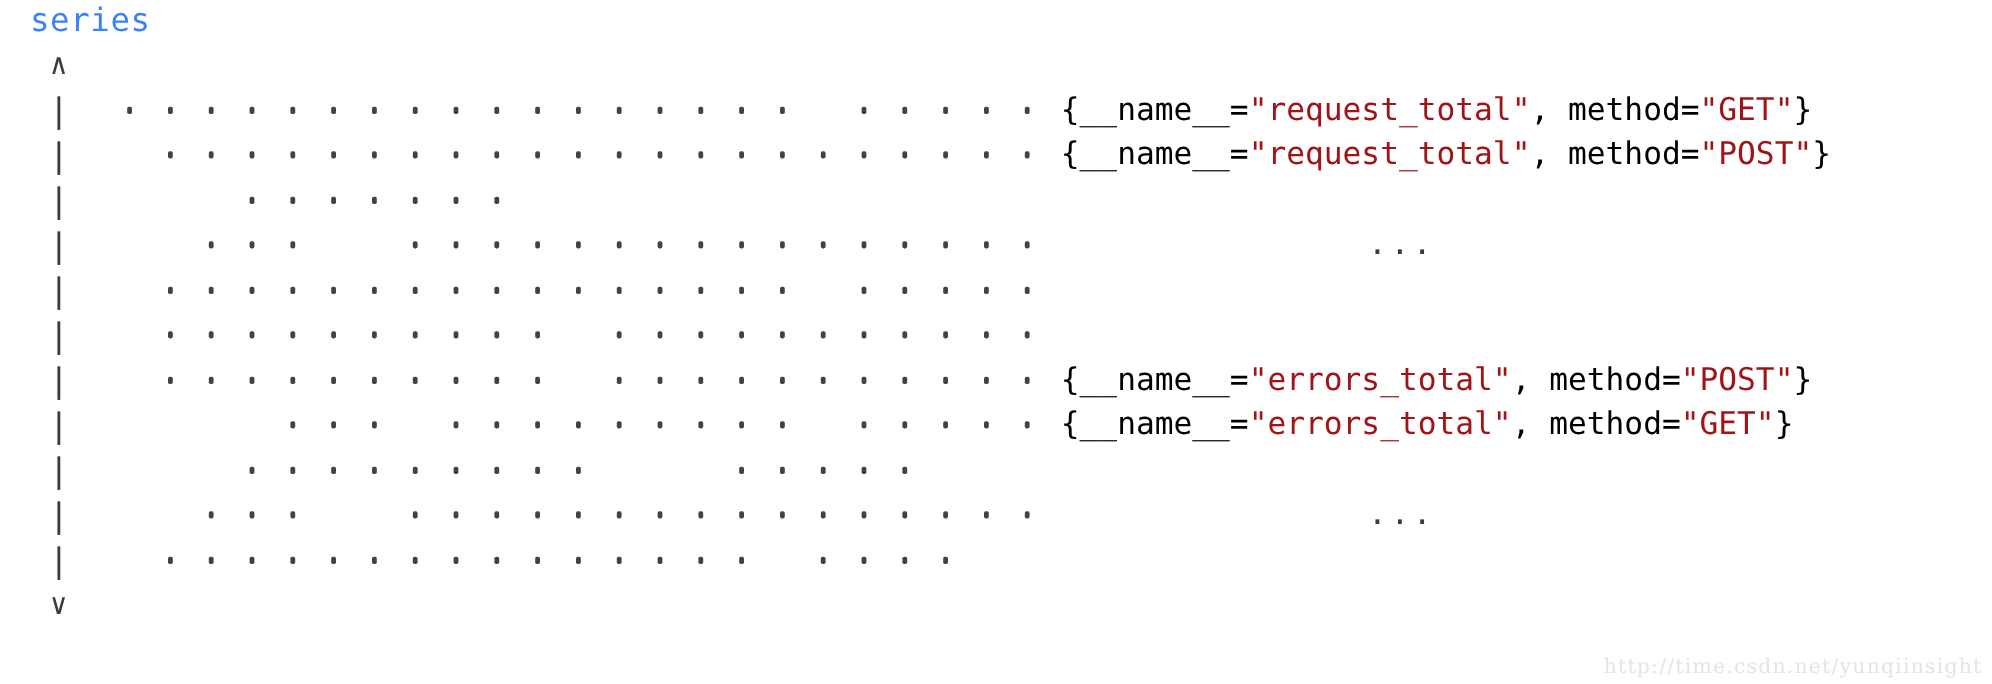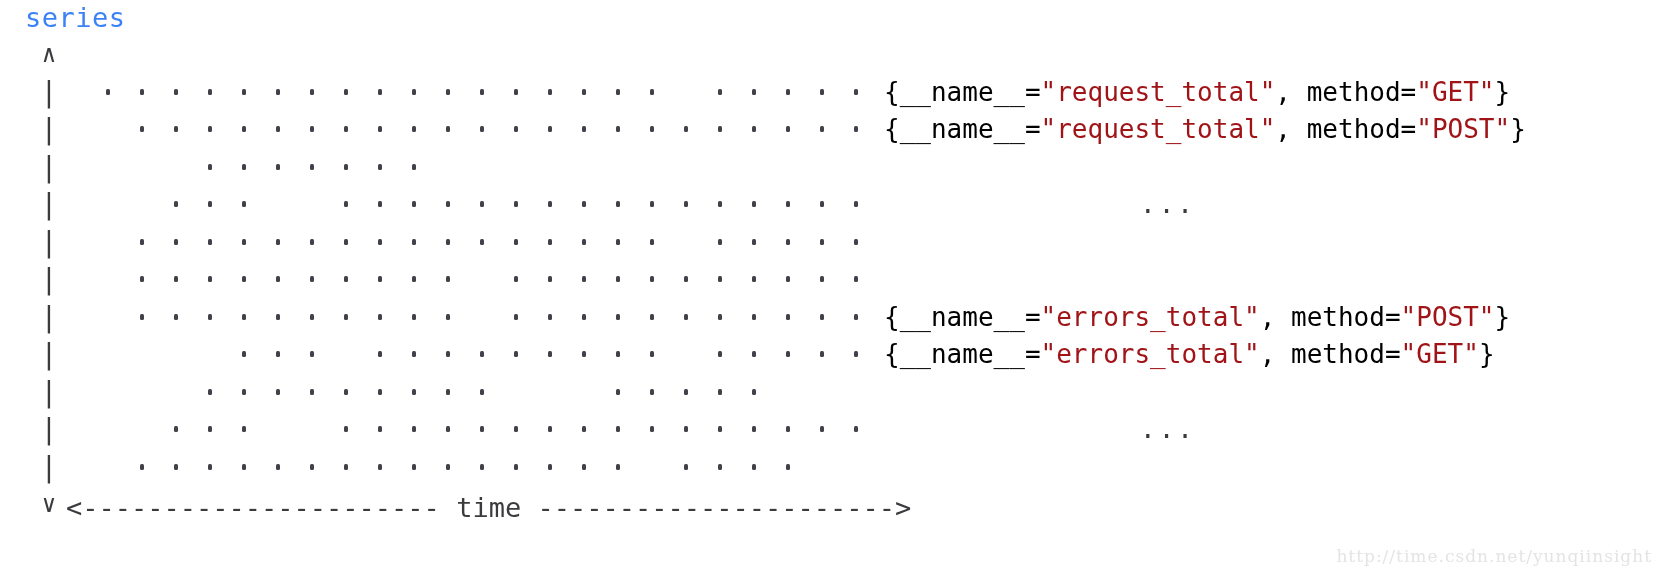--- a/index.html
+++ b/index.html
@@ -389,17 +389,16 @@
 
   <div class="labels" id="labels">
       <div class="label-row" style="top: 37.5px;"><span class="plain">{__name__=</span><span class="str">"request_total"</span><span class="plain">, method=</span><span class="str">"GET"</span><span class="plain">}</span></div>
       <div class="label-row" style="top: 75px;"><span class="plain">{__name__=</span><span class="str">"request_total"</span><span class="plain">, method=</span><span class="str">"POST"</span><span class="plain">}</span></div>
       <div class="ellipsis-row" style="top: 150px; left: 256px;">...</div>
       <div class="label-row" style="top: 262.5px;"><span class="plain">{__name__=</span><span class="str">"errors_total"</span><span class="plain">, method=</span><span class="str">"POST"</span><span class="plain">}</span></div>
       <div class="label-row" style="top: 300px;"><span class="plain">{__name__=</span><span class="str">"errors_total"</span><span class="plain">, method=</span><span class="str">"GET"</span><span class="plain">}</span></div>
       <div class="ellipsis-row" style="top: 375px; left: 256px;">...</div>
     </div>
 
-  <div class="time-axis">&lt;---------------------- time ----------------------&gt;</div>
 
   <div class="watermark">http://time.csdn.net/yunqiinsight</div>
 
 </div>
 
 </body></html>

